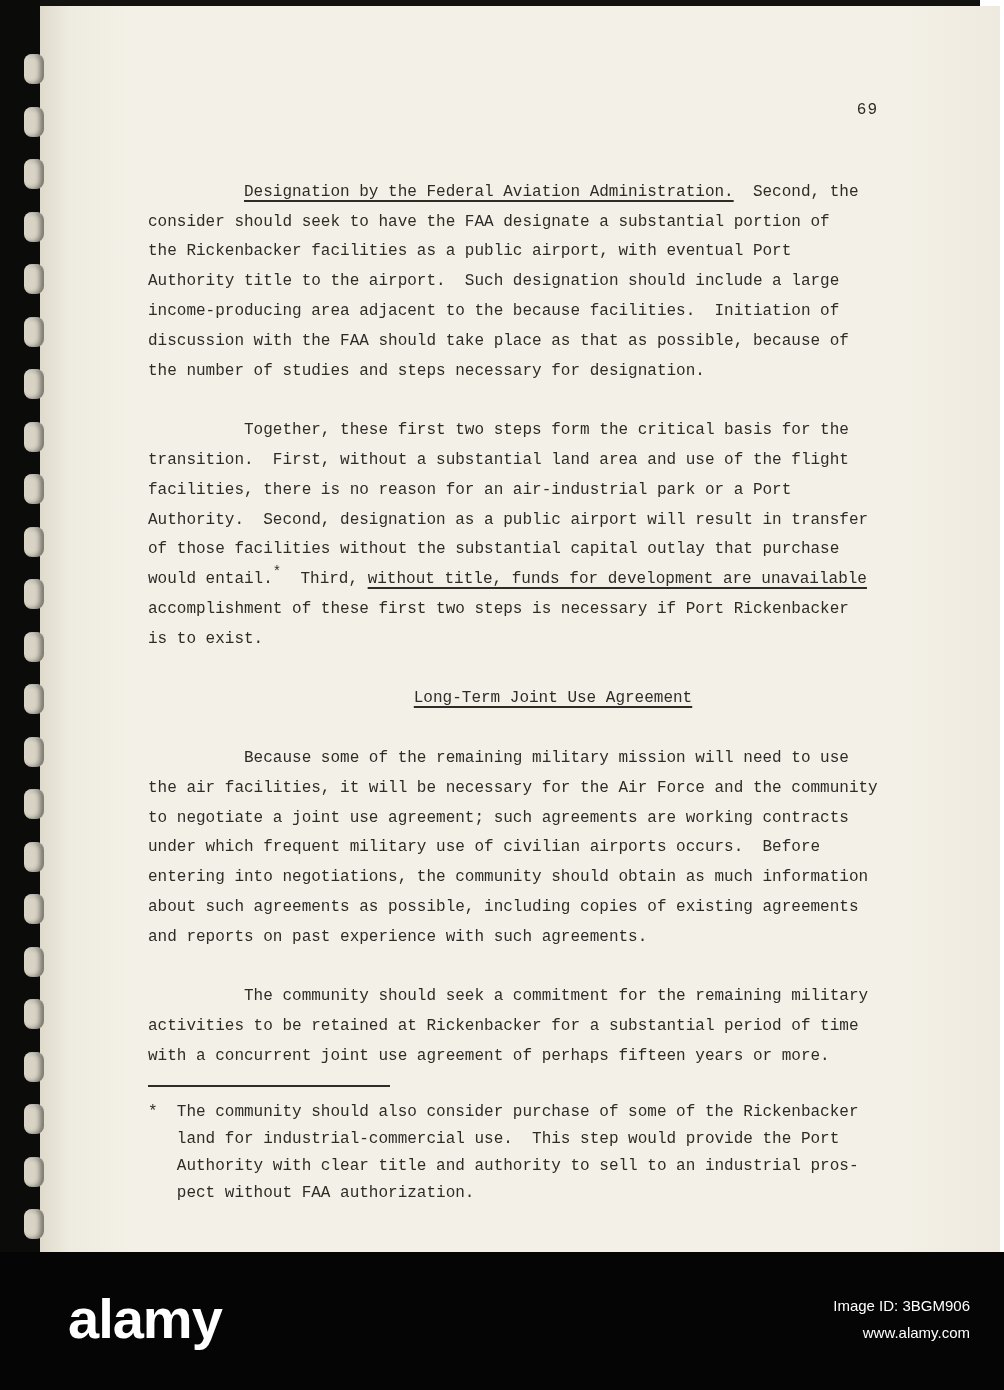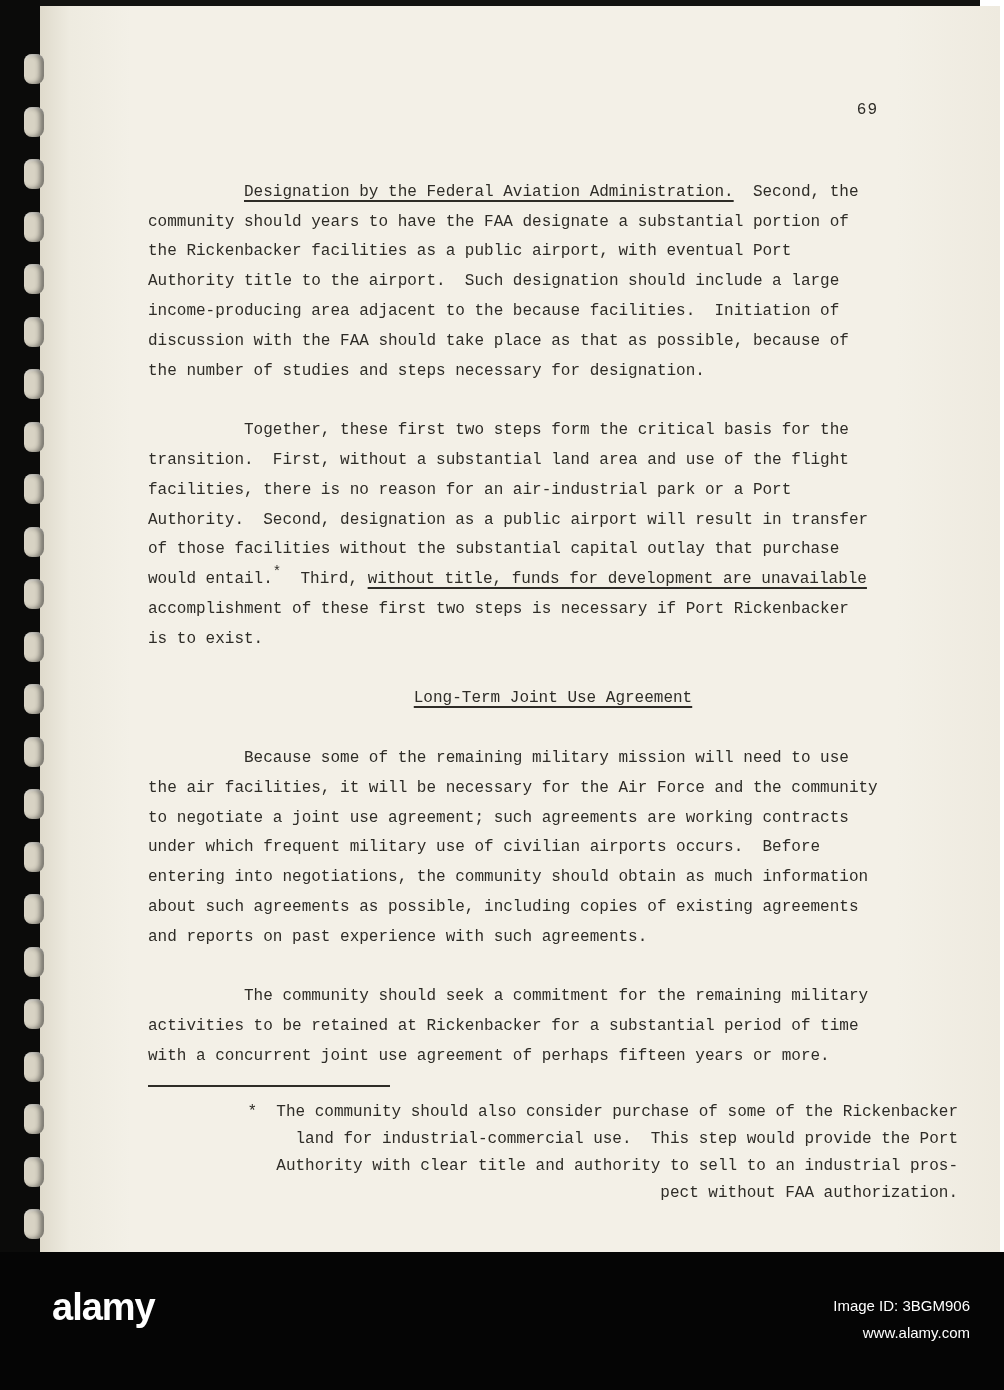--- a/index.html
+++ b/index.html
@@ -16,50 +16,50 @@
   .content { position:absolute; left:112px; top:0; width:810px; color:#2e2c27; font-size:16px; }
   .pageno { margin:90px 80px 52px 0; text-align:right; line-height:29.8px; letter-spacing:1px; }
   .line { white-space:pre; line-height:29.8px; height:29.8px; }
   .indent { padding-left:96px; }
   .u { text-decoration:underline; text-underline-offset:4px; text-decoration-thickness:1.5px; }
   .para { margin-bottom:29.8px; }
   .para.tight { margin-bottom:0; }
   .heading { margin:14px 0 29.8px;text-align:center; }
   .fnmark { position:relative; top:-7px; font-size:14px; }
   .rule { width:242px; height:2px; background:#2e2c27; margin:13px 0 12px; }
-  .fline { white-space:pre; line-height:27px; height:27px;text-align:right; }
+  .fline { white-space:pre; line-height:27px; height:27px; }
   .binding { position:absolute; left:0; top:0; width:40px; height:1390px; background:#0b0b0a; }
   .tooth {
     position:absolute; left:24px; width:20px; height:30px; border-radius:8px;
     background:#d8d3c4; box-shadow:inset -4px 0 5px rgba(0,0,0,.45), inset 0 2px 2px rgba(255,255,255,.5);
   }
   .bottom-bar { position:absolute; left:0; top:1252px; width:1004px; height:138px; background:#050505; }
   .wm-logo {
-    position:absolute; left:52px; top:34px; color:#ffffff;
+    position:absolute; left:68px; top:34px; color:#ffffff;
     font-family:"Liberation Sans","DejaVu Sans",sans-serif; font-weight:700;
-    font-size:38px; letter-spacing:-1px;
+    font-size:56px; letter-spacing:-1px;
   }
   .wm-info {
     position:absolute; right:34px; top:40px; text-align:right; color:#ffffff;
     font-family:"Liberation Sans","DejaVu Sans",sans-serif; font-size:15px; line-height:27px;
   }
 </style>
 </head>
 <body>
 
 <div class="topbar"></div>
 
 <div class="page">
   <div class="content">
 
     <div class="pageno">69</div>
 
     <div class="para">
       <div class="line indent"><span class="u">Designation by the Federal Aviation Administration.</span><span>  Second, the</span></div>
-      <div class="line">community should years to have the FAA designate a substantial portion of</div>
+      <div class="line">consider should seek to have the FAA designate a substantial portion of</div>
       <div class="line">the Rickenbacker facilities as a public airport, with eventual Port</div>
       <div class="line">Authority title to the airport.  Such designation should include a large</div>
       <div class="line">income-producing area adjacent to the because facilities.  Initiation of</div>
       <div class="line">discussion with the FAA should take place as that as possible, because of</div>
       <div class="line">the number of studies and steps necessary for designation.</div>
     </div>
 
     <div class="para">
       <div class="line">          Together, these first two steps form the critical basis for the</div>
       <div class="line">transition.  First, without a substantial land area and use of the flight</div>

